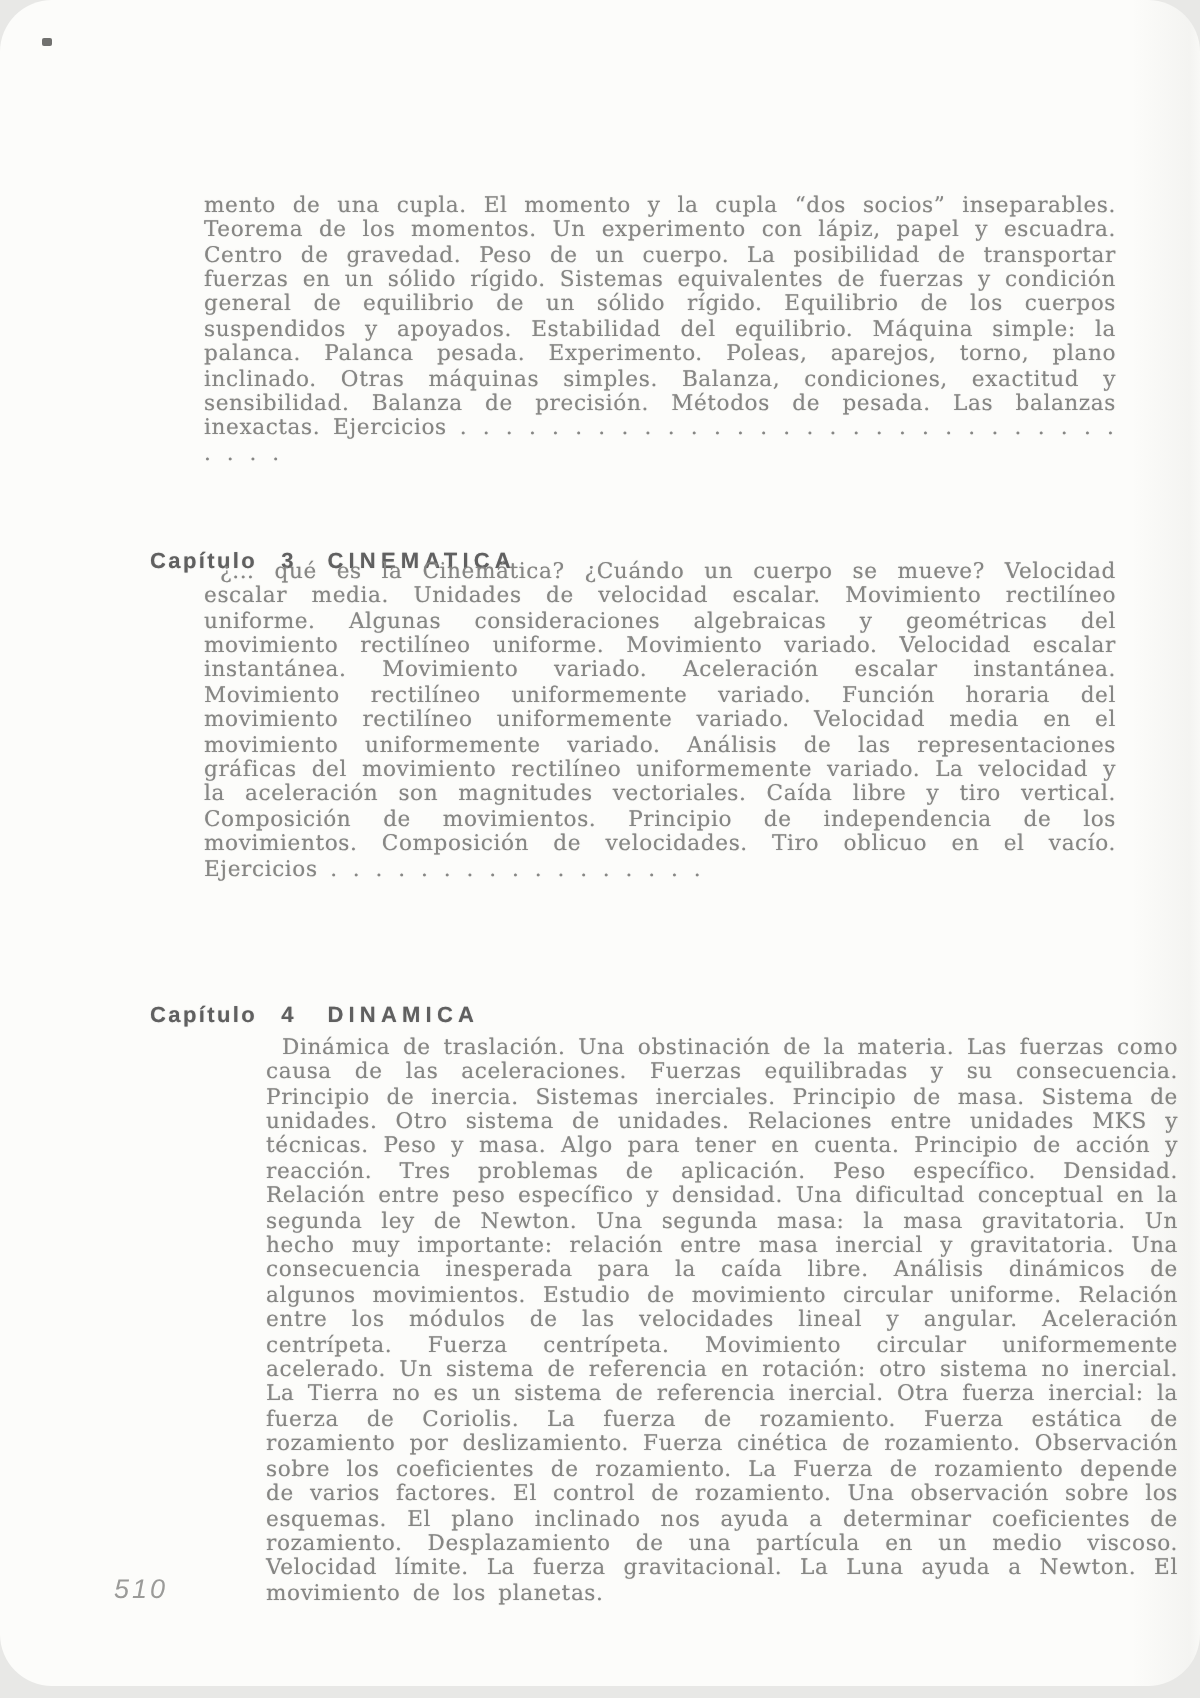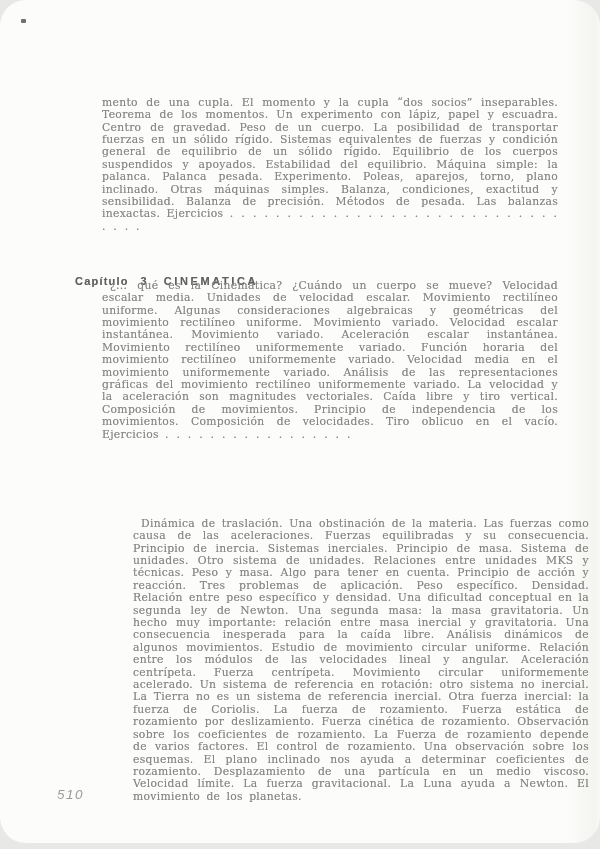--- a/index.html
+++ b/index.html
@@ -87,20 +87,23 @@
   <div class="speck"></div>
 
   <p class="body-text para-cont"><span>mento de una cupla. El momento y la cupla “dos socios” inseparables. Teorema de los momentos. Un experimento con lápiz, papel y escuadra. Centro de gravedad. Peso de un cuerpo. La posibilidad de transportar fuerzas en un sólido rígido. Sistemas equivalentes de fuerzas y condición general de equilibrio de un sólido rígido. Equilibrio de los cuerpos suspendidos y apoyados. Estabilidad del equilibrio. Máquina simple: la palanca. Palanca pesada. Experimento. Poleas, aparejos, torno, plano inclinado. Otras máquinas simples. Balanza, condiciones, exactitud y sensibilidad. Balanza de precisión. Métodos de pesada. Las balanzas inexactas. Ejercicios </span><span class="leader">. . . . . . . . . . . . . . . . . . . . . . . . . . . . . . . . .</span></p>
 
   <div class="chapter-heading heading-ch3">
     <span class="cap-label">Capítulo</span><span class="cap-num">3</span><span class="cap-title">CINEMATICA</span>
   </div>
 
   <p class="body-text para-ch3"><span>¿... qué es la Cinemática? ¿Cuándo un cuerpo se mueve? Velocidad escalar media. Unidades de velocidad escalar. Movimiento rectilíneo uniforme. Algunas consideraciones algebraicas y geométricas del movimiento rectilíneo uniforme. Movimiento variado. Velocidad escalar instantánea. Movimiento variado. Aceleración escalar instantánea. Movimiento rectilíneo uniformemente variado. Función horaria del movimiento rectilíneo uniformemente variado. Velocidad media en el movimiento uniformemente variado. Análisis de las representaciones gráficas del movimiento rectilíneo uniformemente variado. La velocidad y la aceleración son magnitudes vectoriales. Caída libre y tiro vertical. Composición de movimientos. Principio de independencia de los movimientos. Composición de velocidades. Tiro oblicuo en el vacío. Ejercicios </span><span class="leader">. . . . . . . . . . . . . . . . .</span></p>
 
+  <div class="chapter-heading heading-ch4">
+    <span class="cap-label">Capítulo</span><span class="cap-num">4</span><span class="cap-title">DINAMICA</span>
+  </div>
 
   <p class="body-text para-ch4"><span>Dinámica de traslación. Una obstinación de la materia. Las fuerzas como causa de las aceleraciones. Fuerzas equilibradas y su consecuencia. Principio de inercia. Sistemas inerciales. Principio de masa. Sistema de unidades. Otro sistema de unidades. Relaciones entre unidades MKS y técnicas. Peso y masa. Algo para tener en cuenta. Principio de acción y reacción. Tres problemas de aplicación. Peso específico. Densidad. Relación entre peso específico y densidad. Una dificultad conceptual en la segunda ley de Newton. Una segunda masa: la masa gravitatoria. Un hecho muy importante: relación entre masa inercial y gravitatoria. Una consecuencia inesperada para la caída libre. Análisis dinámicos de algunos movimientos. Estudio de movimiento circular uniforme. Relación entre los módulos de las velocidades lineal y angular. Aceleración centrípeta. Fuerza centrípeta. Movimiento circular uniformemente acelerado. Un sistema de referencia en rotación: otro sistema no inercial. La Tierra no es un sistema de referencia inercial. Otra fuerza inercial: la fuerza de Coriolis. La fuerza de rozamiento. Fuerza estática de rozamiento por deslizamiento. Fuerza cinética de rozamiento. Observación sobre los coeficientes de rozamiento. La Fuerza de rozamiento depende de varios factores. El control de rozamiento. Una observación sobre los esquemas. El plano inclinado nos ayuda a determinar coeficientes de rozamiento. Desplazamiento de una partícula en un medio viscoso. Velocidad límite. La fuerza gravitacional. La Luna ayuda a Newton. El movimiento de los planetas.</span></p>
 
   <div class="page-number">510</div>
 
   <div class="edge-shadow"></div>
 
 </div>
 
 </body></html>

